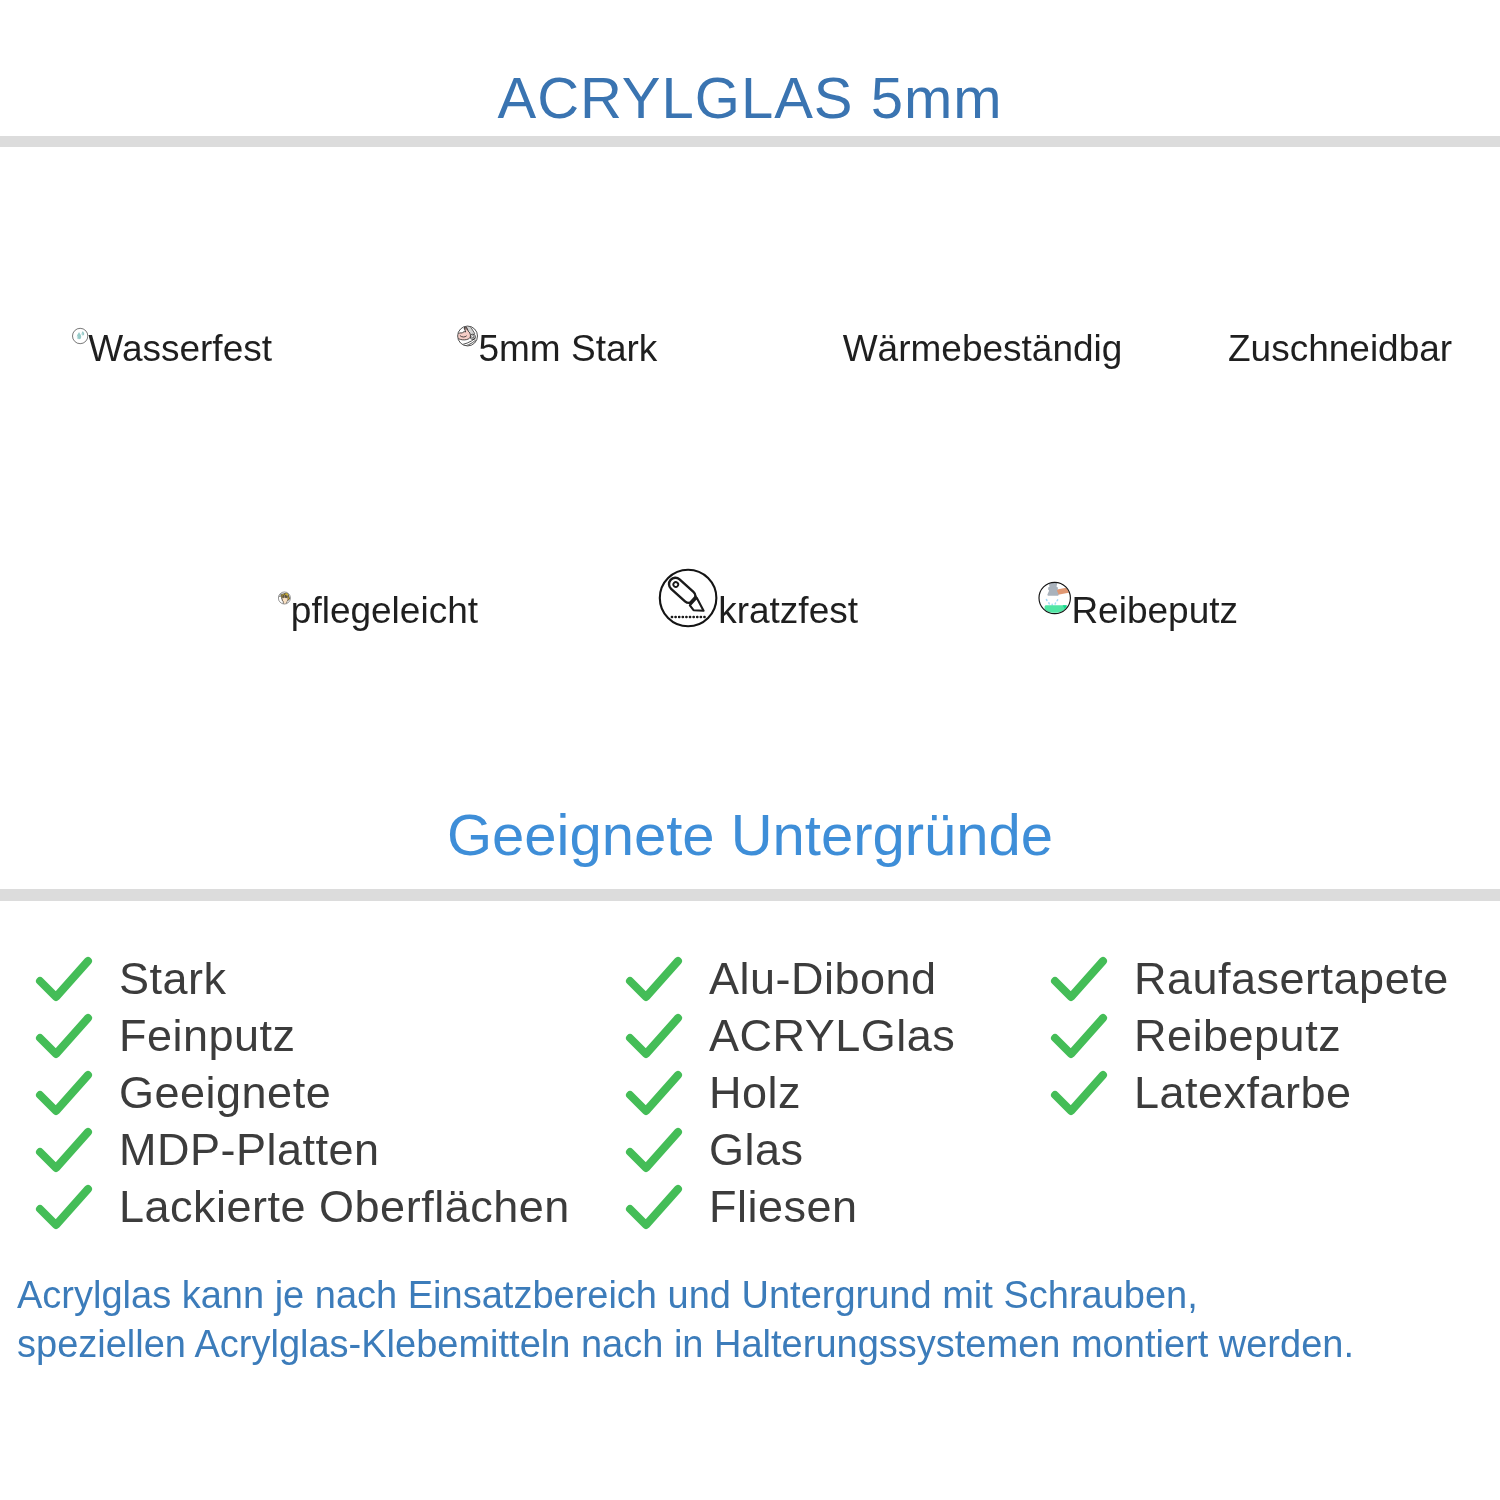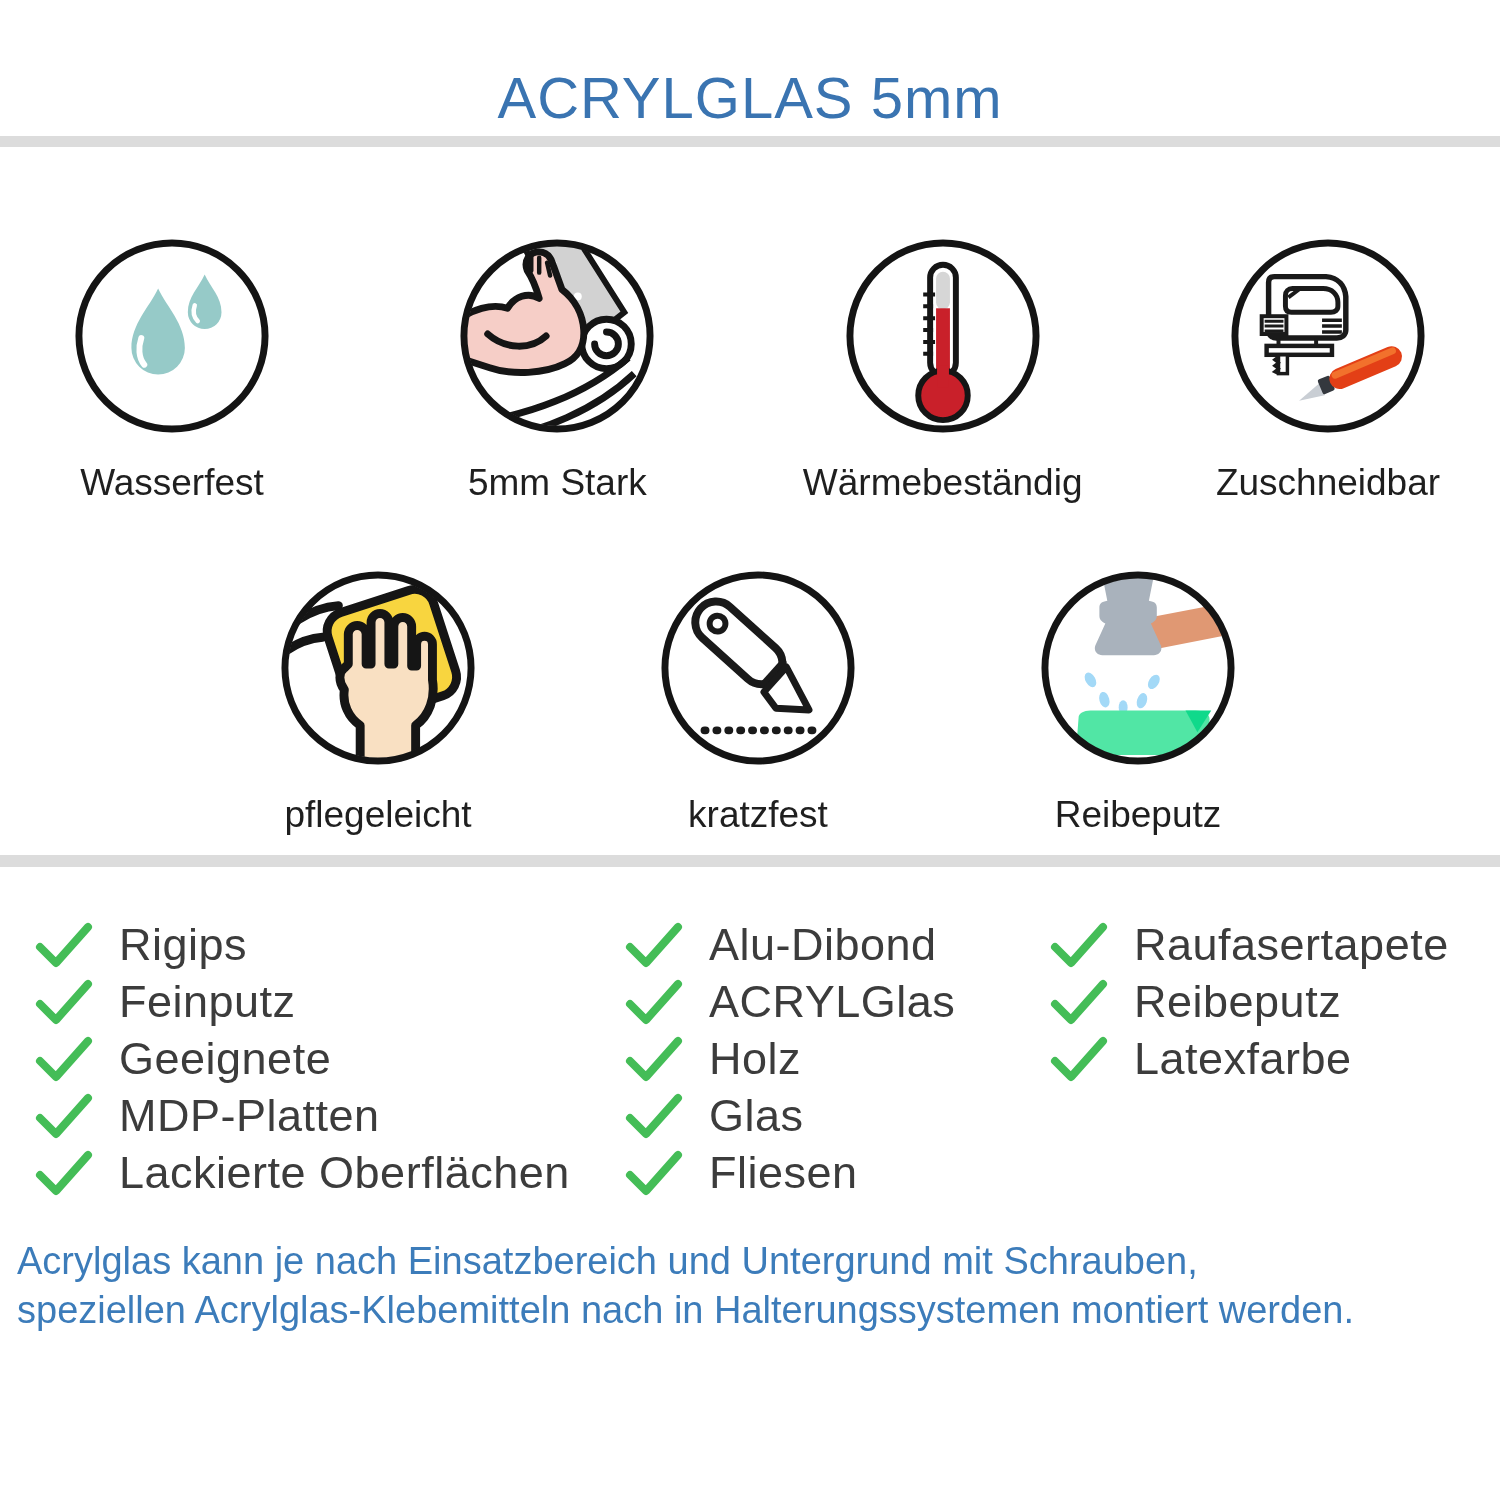--- a/index.html
+++ b/index.html
@@ -6,21 +6,21 @@
   body{width:1500px;height:1500px;background:#ffffff;font-family:"Liberation Sans",sans-serif;overflow:hidden;}
   .page{position:relative;width:1500px;height:1500px;background:#fff;}
 
   .main-title{padding-top:60px;height:76px;line-height:76px;text-align:center;
     font-size:58px;color:#3A74B1;font-weight:500;letter-spacing:1px;}
   .divider{height:11px;background:#DCDCDC;width:100%;}
 
   .features-row{display:flex;}
   .row1{justify-content:space-between;padding:0 72px;margin-top:90px;}
   .row2{justify-content:center;gap:180px;margin-top:64px;position:relative;left:8px;}
-  .feature{width:200px;display:flex;flex-direction:column;align-items:center;}
+  .feature{width:200px;display:flex;flex-direction:row;align-items:center;}
   .feature svg.badge{width:198px;height:198px;display:block;}
   .feature-label{margin-top:26px;font-size:37px;line-height:44px;color:#1F1F1F;white-space:nowrap;text-align:center;}
 
   .section-title{margin-top:102px;height:72px;line-height:72px;text-align:center;
     font-size:58px;color:#3E8ED8;font-weight:500;}
   .divider2{margin-top:18px;height:12px;background:#DCDCDC;width:100%;}
 
   .checklist{display:flex;margin-top:49px;padding-left:35px;}
   .check-col{display:flex;flex-direction:column;}
   .col-1{width:590px;}
@@ -170,30 +170,31 @@
           <ellipse cx="116" cy="114" rx="5" ry="8" transform="rotate(32 116 114)" fill="#A3D9F7"></ellipse>
           <path d="M40 150 C 40 146 45 143 52 143 H 158 C 168 143 174 147 172 155 L 168 176 C 166 184 160 188 152 188 H 54 C 46 188 40 184 38 176 Z" fill="#51E6A5"></path>
           <path d="M148 143 h26 l-14 22 z" fill="#10D98B"></path>
         </g>
         <circle cx="100" cy="100" r="94" fill="none" stroke="#141414" stroke-width="7"></circle>
       </svg>
       <div class="feature-label">Reibeputz</div>
     </div>
   </div>
 
+  <div class="section-title">Geeignete Untergründe</div>
   <div class="divider divider2"></div>
 
   <div class="checklist">
 
     <div class="check-col col-1">
       <div class="check-item">
         <svg viewBox="0 0 58 46">
             <path d="M5 25 L21 41 L53 5" fill="none" stroke-width="8" stroke-linecap="round" stroke-linejoin="round" stroke="#44BD57"></path>
           </svg>
-        <span class="check-label">Rigips</span>
+        <span class="check-label">Stark</span>
       </div>
       <div class="check-item">
         <svg viewBox="0 0 58 46">
             <path d="M5 25 L21 41 L53 5" fill="none" stroke-width="8" stroke-linecap="round" stroke-linejoin="round" stroke="#44BD57"></path>
           </svg>
         <span class="check-label">Feinputz</span>
       </div>
       <div class="check-item">
         <svg viewBox="0 0 58 46">
             <path d="M5 25 L21 41 L53 5" fill="none" stroke-width="8" stroke-linecap="round" stroke-linejoin="round" stroke="#44BD57"></path>

